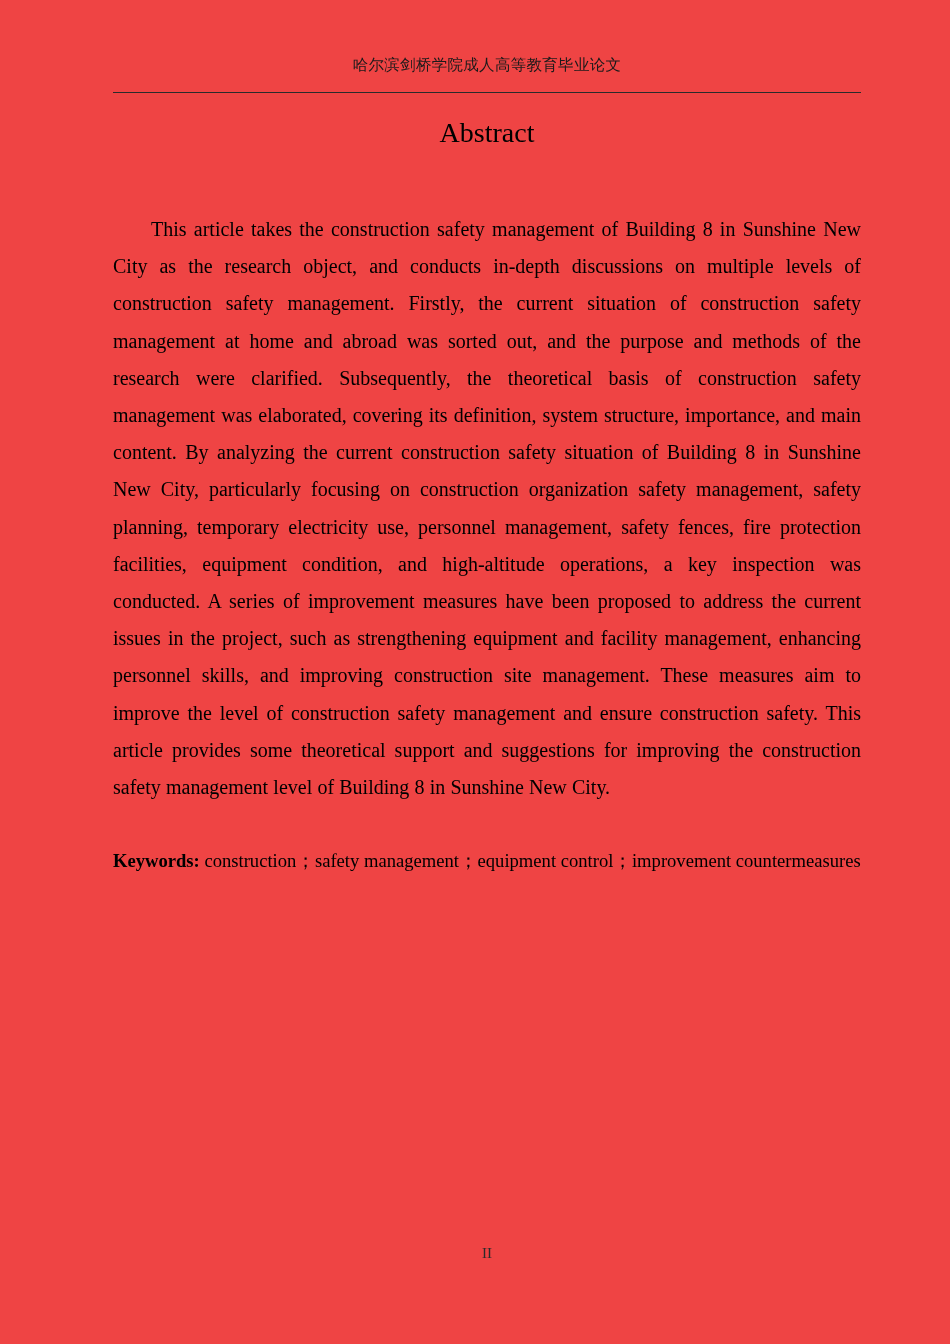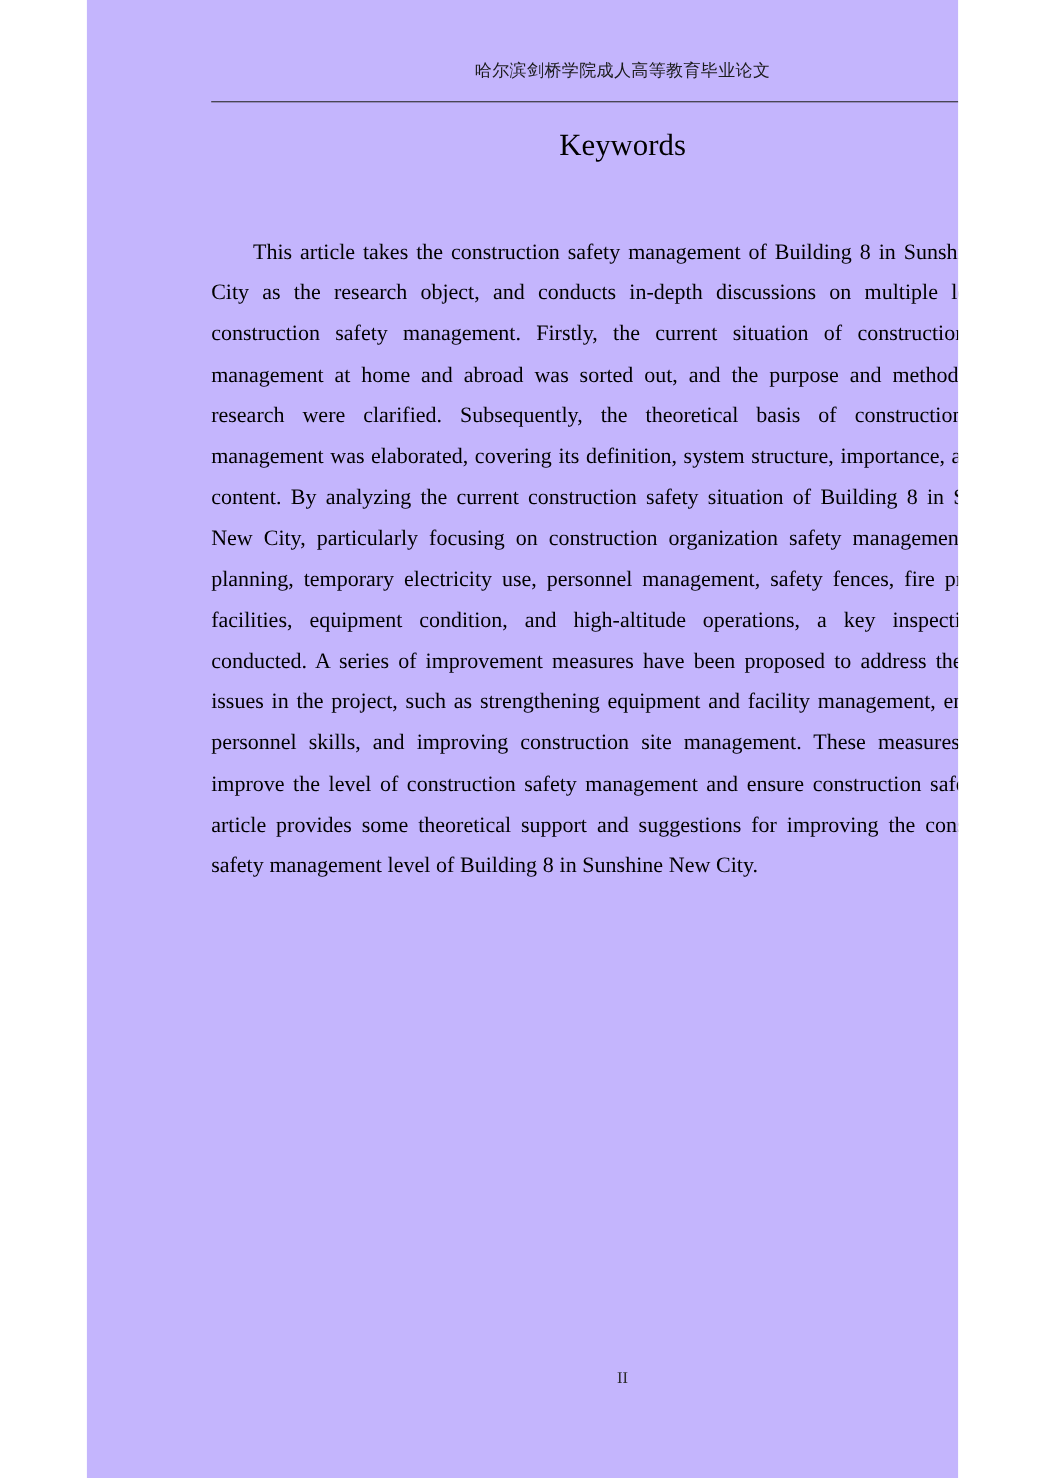--- a/index.html
+++ b/index.html
@@ -7,24 +7,24 @@
     padding: 0;
     background: #ffffff;
   }
   body {
     font-family: "Liberation Serif", "DejaVu Serif", serif;
     color: #000000;
     -webkit-font-smoothing: antialiased;
   }
   .page {
     position: relative;
-    width: 792px;
+    width: 950px;
     height: 1344px;
     margin: 0 auto;
-    background: #c4b5fd;
+    background: #ef4444;
     overflow: hidden;
     box-sizing: border-box;
   }
 
   
   .page-header {
     position: absolute;
     left: 113px;
     top: 54px;
     width: 748px;
@@ -120,24 +120,27 @@
 <div class="page">
 
   <div class="page-header">
     <span class="page-header-text">哈尔滨剑桥学院成人高等教育毕业论文</span>
   </div>
 
   <div class="header-rule"></div>
 
   <div class="content">
 
-    <h1 class="doc-title">Keywords</h1>
+    <h1 class="doc-title">Abstract</h1>
 
     <p class="abstract-body">This article takes the construction safety management of Building 8 in Sunshine New City as the research object, and conducts in-depth discussions on multiple levels of construction safety management. Firstly, the current situation of construction safety management at home and abroad was sorted out, and the purpose and methods of the research were clarified. Subsequently, the theoretical basis of construction safety management was elaborated, covering its definition, system structure, importance, and main content. By analyzing the current construction safety situation of Building 8 in Sunshine New City, particularly focusing on construction organization safety management, safety planning, temporary electricity use, personnel management, safety fences, fire protection facilities, equipment condition, and high-altitude operations, a key inspection was conducted. A series of improvement measures have been proposed to address the current issues in the project, such as strengthening equipment and facility management, enhancing personnel skills, and improving construction site management. These measures aim to improve the level of construction safety management and ensure construction safety. This article provides some theoretical support and suggestions for improving the construction safety management level of Building 8 in Sunshine New City.</p>
 
+    <p class="keywords-line">
+      <span class="keywords-label">Keywords:</span><span class="keywords-value"> construction；safety management；equipment control；improvement countermeasures</span>
+    </p>
 
   </div>
 
   <div class="page-footer">
     <span class="page-number">II</span>
   </div>
 
 </div>
 
 </body></html>

